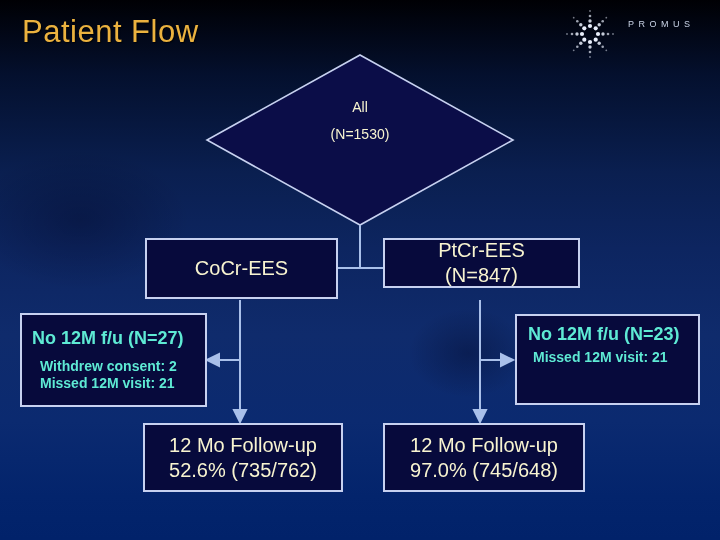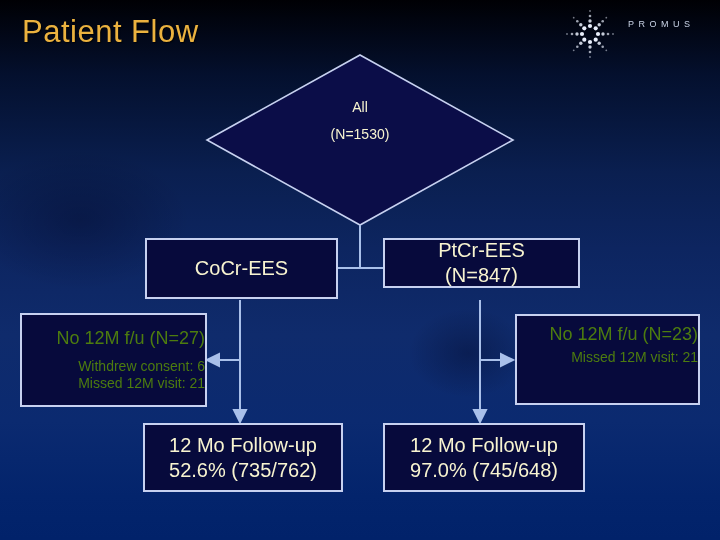--- a/index.html
+++ b/index.html
@@ -25,21 +25,21 @@
     position:absolute;box-sizing:border-box;
     background:#070a3c;border:2px solid #c7d1f0;
     color:#f8f4d0;text-align:center;
   }
   .node-center{display:flex;flex-direction:column;justify-content:center;}
   .node-line{font-size:20px;line-height:25px;}
   .diamond-label{
     position:absolute;left:210px;top:94px;width:300px;text-align:center;
     color:#f8f4d0;font-size:14px;line-height:27px;
   }
-  .dropout{color:#4d7c0f;text-align:right;}
+  .dropout{color:#5eead4;text-align:left;font-weight:bold;}
   .dropout-title{font-size:18px;line-height:21px;}
   .dropout-detail{font-size:14px;line-height:17px;}
   .dl{padding:13px 0 0 10px;}
   .dl .dropout-details{margin:9px 0 0 8px;}
   .dr{padding:8px 0 12px 11px;}
   .dr .dropout-details{margin:4px 0 0 5px;}
   .box-cocr{left:145px;top:238px;width:193px;height:61px;}
   .box-ptcr{left:383px;top:238px;width:197px;height:50px;}
   .box-dropout-left{left:20px;top:313px;width:187px;height:94px;}
   .box-dropout-right{left:515px;top:314px;width:185px;height:91px;}
@@ -128,21 +128,21 @@
   </div>
 
   <div class="node node-center box-ptcr">
     <div class="node-line">PtCr-EES</div>
     <div class="node-line">(N=847)</div>
   </div>
 
   <div class="node dropout dl box-dropout-left">
     <div class="dropout-title">No 12M f/u (N=27)</div>
     <div class="dropout-details">
-      <div class="dropout-detail">Withdrew consent: 6</div>
+      <div class="dropout-detail">Withdrew consent: 2</div>
       <div class="dropout-detail">Missed 12M visit: 21</div>
     </div>
   </div>
 
   <div class="node dropout dr box-dropout-right">
     <div class="dropout-title">No 12M f/u (N=23)</div>
     <div class="dropout-details">
       <div class="dropout-detail">Missed 12M visit: 21</div>
     </div>
   </div>

